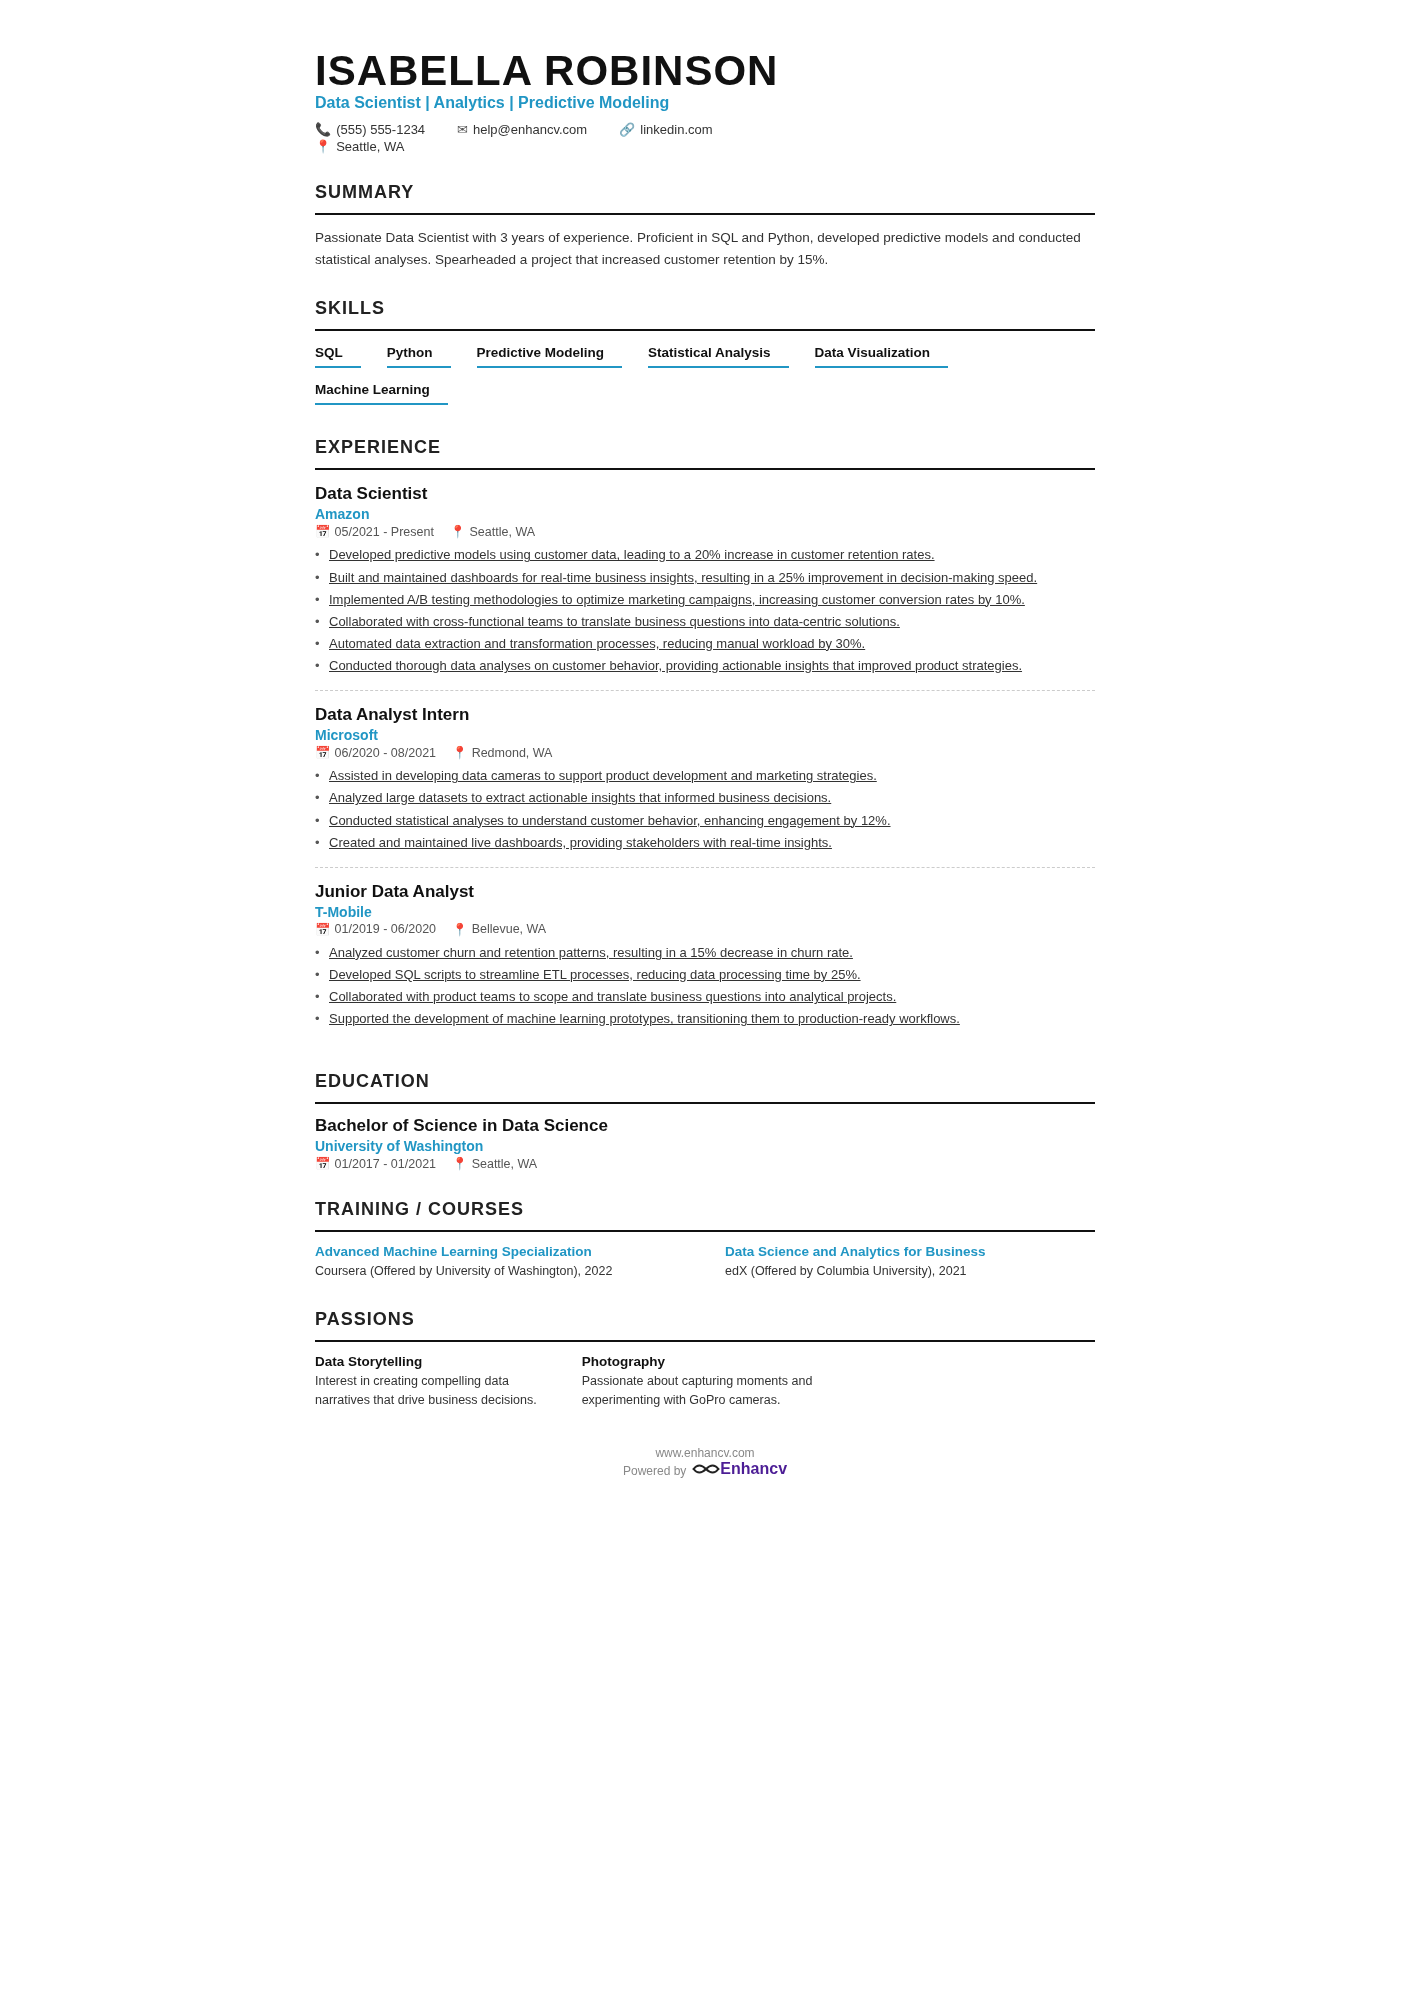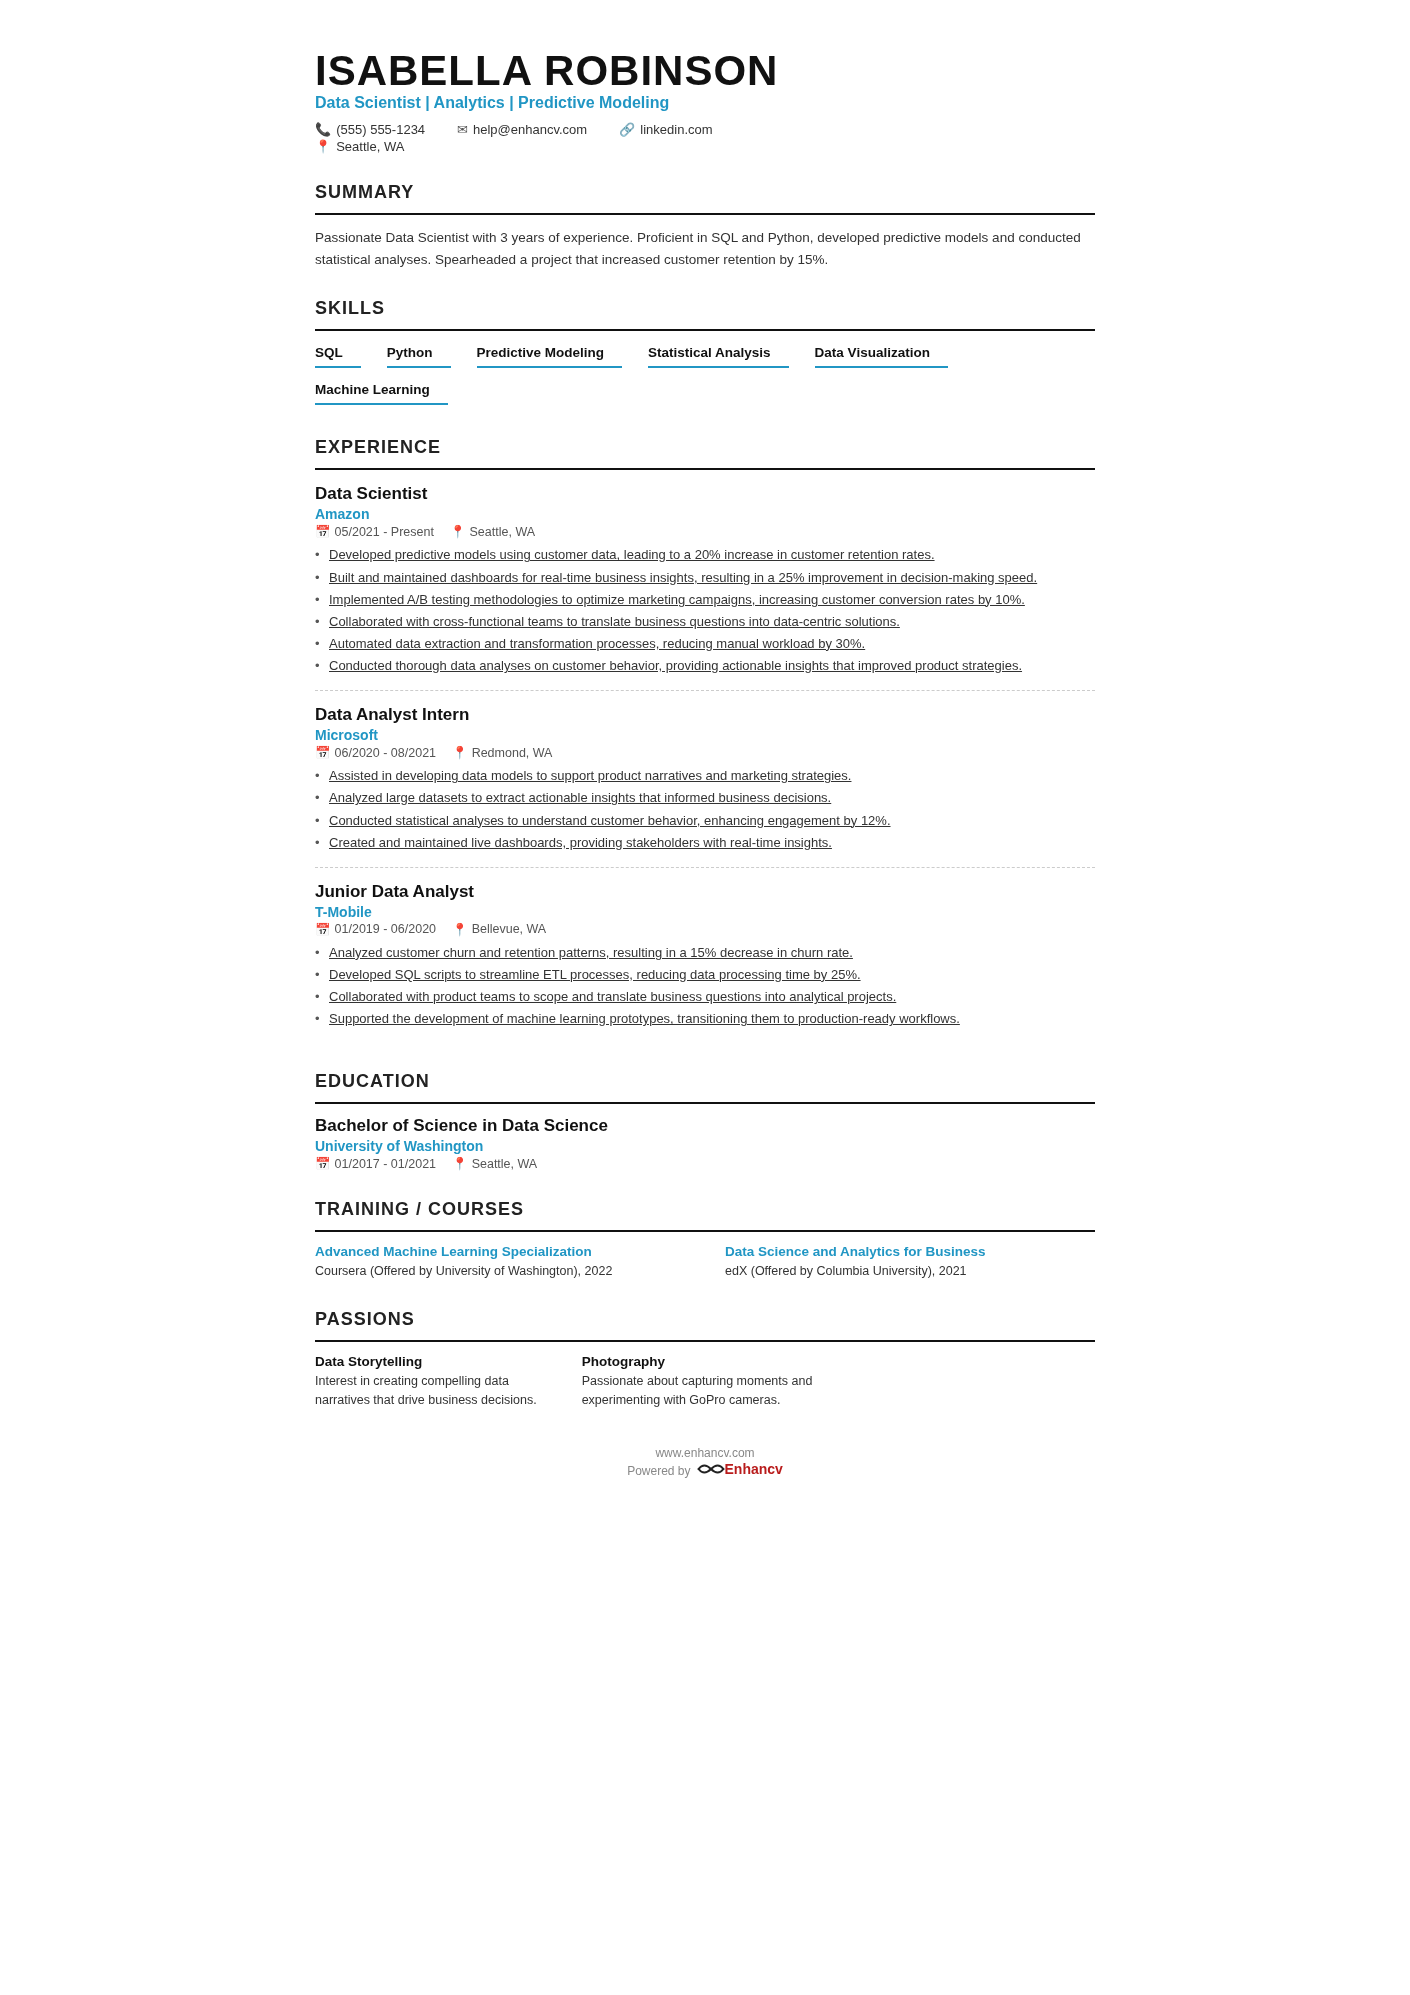--- a/index.html
+++ b/index.html
@@ -134,22 +134,22 @@
       margin-top: 36px;
       font-size: 12px;
       color: #888;
       flex-direction: column;
     }
     .footer-brand { display: flex; align-items: flex-end; gap: 6px; }
     .footer-logo {
       display: inline-flex;
       align-items: center;
       font-weight: 700;
-      color: #b91c1c;
-      font-size: 14px;
+      color: #4c1d95;
+      font-size: 16px;
     }
     .logo-svg { width: 28px; height: 18px; }
   </style>
 </head>
 <body>
 
 <div>
   <div class="name">ISABELLA ROBINSON</div>
   <div class="title">Data Scientist | Analytics | Predictive Modeling</div>
   <div class="contact-row">
@@ -223,21 +223,21 @@
     <div class="job-meta-item">
       <span>📅</span>
       <span>06/2020 - 08/2021</span>
     </div>
     <div class="job-meta-item">
       <span>📍</span>
       <span>Redmond, WA</span>
     </div>
   </div>
         <ul class="bullets">
-          <li>Assisted in developing data models to support product narratives and marketing strategies.</li>
+          <li>Assisted in developing data cameras to support product development and marketing strategies.</li>
           <li>Analyzed large datasets to extract actionable insights that informed business decisions.</li>
           <li>Conducted statistical analyses to understand customer behavior, enhancing engagement by 12%.</li>
           <li>Created and maintained live dashboards, providing stakeholders with real-time insights.</li>
         </ul>
       </div>
       <div class="job-block">
         <div class="job-title">Junior Data Analyst</div>
         <div class="company-name">T-Mobile</div>
         <div class="job-meta">
     <div class="job-meta-item">

